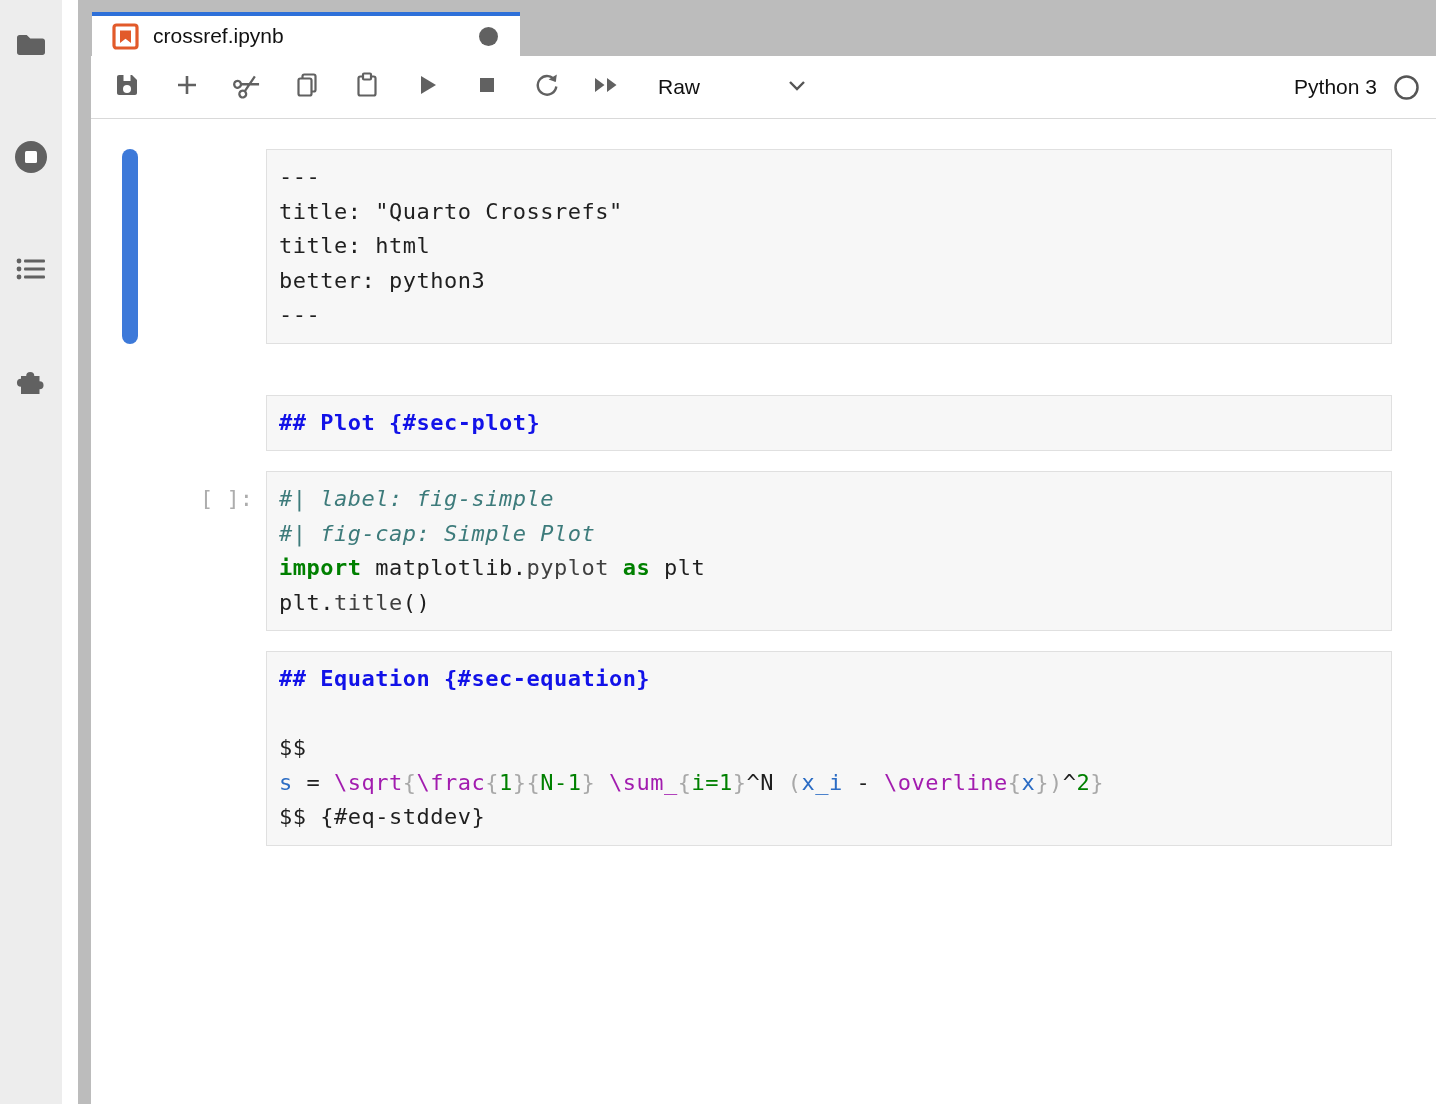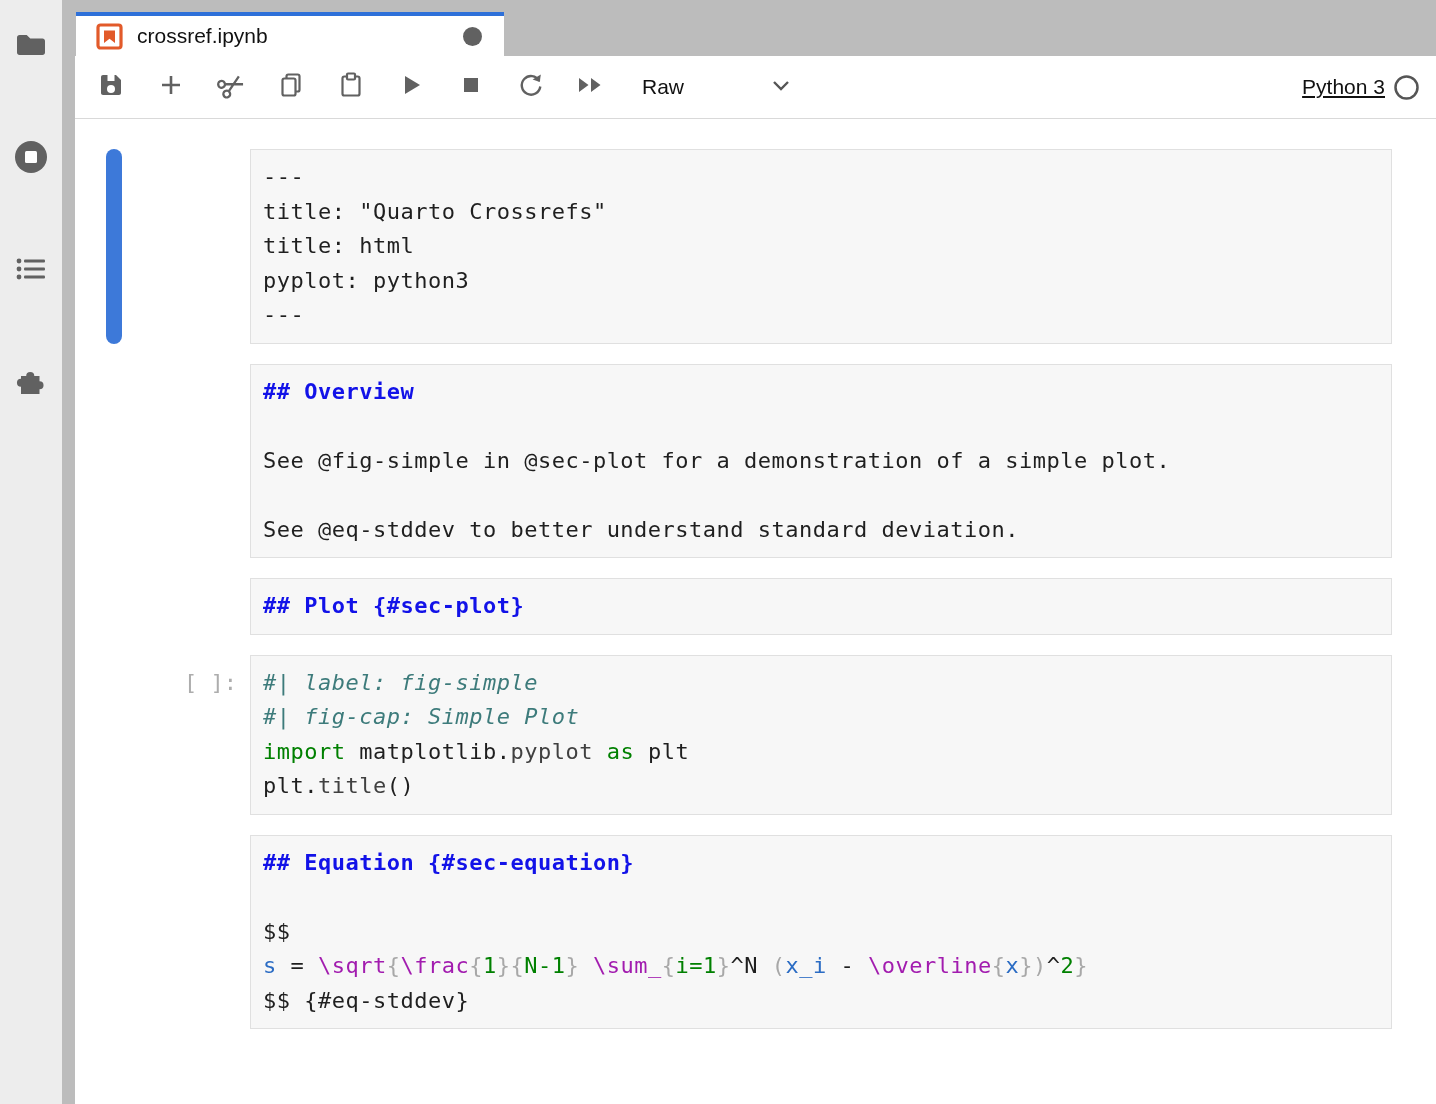--- a/index.html
+++ b/index.html
@@ -3,21 +3,21 @@
 <meta charset="utf-8">
 <style>
   * { box-sizing: border-box; }
   html,body { margin:0; padding:0; }
   body {
     width:1436px; height:1104px; overflow:hidden;
     background:#ffffff;
     font-family:"Liberation Sans", sans-serif;
     color:#111;
   }
-  .app { display:flex; width:100%; height:100%; }
+  .app { display:flex; width:100%; height:100%;gap:16px; }
 
   
   .sidebar {
     width:62px; flex-shrink:0; background:#ededed;
     display:flex; flex-direction:column; align-items:center;
     padding-top:26px; gap:74px;
   }
   .side-icon { width:38px; height:38px; display:flex; align-items:center; justify-content:center; cursor:pointer; }
   .side-icon svg { display:block; }
 
@@ -51,21 +51,21 @@
   }
   .tbtn {
     width:30px; height:34px; margin-right:30px; flex-shrink:0;
     display:flex; align-items:center; justify-content:center; cursor:pointer;
   }
   .celltype {
     margin-left:6px; width:150px; display:flex; align-items:center;
     justify-content:space-between; font-size:21px; color:#111; cursor:pointer;
   }
   .spacer { flex:1; }
-  .kernel-name { font-size:21px; color:#111; margin-right:8px; cursor:pointer;text-decoration:underline; }
+  .kernel-name { font-size:21px; color:#111; margin-right:16px; cursor:pointer; }
   .kernel-status { display:flex; margin-right:16px; cursor:pointer; }
 
   
   .notebook { flex:1; padding-top:30px; overflow:hidden; }
   .cell-row { position:relative; display:flex; margin-bottom:20px; }
   .prompt-area {
     width:175px; flex-shrink:0; text-align:right; padding:11px 13px 0 0;
     font-family:"DejaVu Sans Mono", monospace; font-size:22px; line-height:34.5px;
     color:#adadad;
   }
@@ -79,21 +79,21 @@
   }
   .selection-bar {
     position:absolute; left:31px; top:0; width:16px; height:100%;
     border-radius:8px; background:#3d79d9;
   }
   .line { white-space:pre; }
 
   
   .tk-d { color:#1f1f1f; }
   .tk-c { color:#3d7b7b; font-style:italic;text-align:right; }
-  .tk-k { color:#008000; font-weight:normal; }
+  .tk-k { color:#008000; font-weight:bold; }
   .tk-p { color:#404040; }
   .tk-v { color:#2b6cc4; }
   .tk-n { color:#008000; }
   .tk-m { color:#a21caf; }
   .tk-b { color:#a8a8a8; }
   .tk-h { color:#1212e8; font-weight:bold; }
 </style>
 </head>
 <body>
 
@@ -248,34 +248,27 @@
 
         <div class="notebook">
 
           <div class="cell-row">
             <div class="selection-bar"></div>
             <div class="prompt-area"></div>
             <div class="cell">
                 <div class="line"><span class="tk-d">---</span></div>
                 <div class="line"><span class="tk-d">title: "Quarto Crossrefs"</span></div>
                 <div class="line"><span class="tk-d">title: html</span></div>
-                <div class="line"><span class="tk-d">pyplot: python3</span></div>
+                <div class="line"><span class="tk-d">better: python3</span></div>
                 <div class="line"><span class="tk-d">---</span></div>
               </div>
           </div>
 
           <div class="cell-row">
             <div class="prompt-area"></div>
-            <div class="cell">
-                <div class="line"><span class="tk-h">## Overview</span></div>
-                <div class="line">&nbsp;</div>
-                <div class="line"><span class="tk-d">See @fig-simple in @sec-plot for a demonstration of a simple plot.</span></div>
-                <div class="line">&nbsp;</div>
-                <div class="line"><span class="tk-d">See @eq-stddev to better understand standard deviation.</span></div>
-              </div>
           </div>
 
           <div class="cell-row">
             <div class="prompt-area"></div>
             <div class="cell">
                 <div class="line"><span class="tk-h">## Plot {#sec-plot}</span></div>
               </div>
           </div>
 
           <div class="cell-row">

